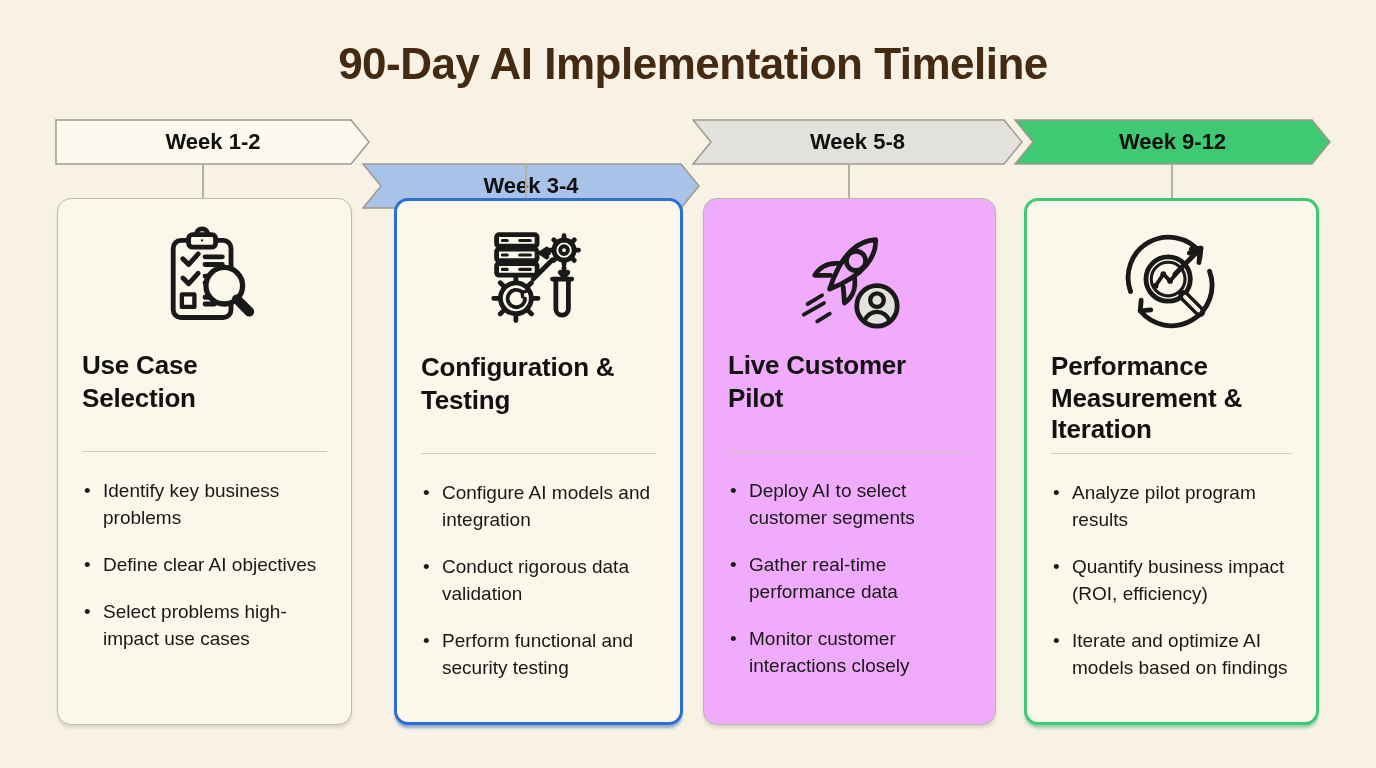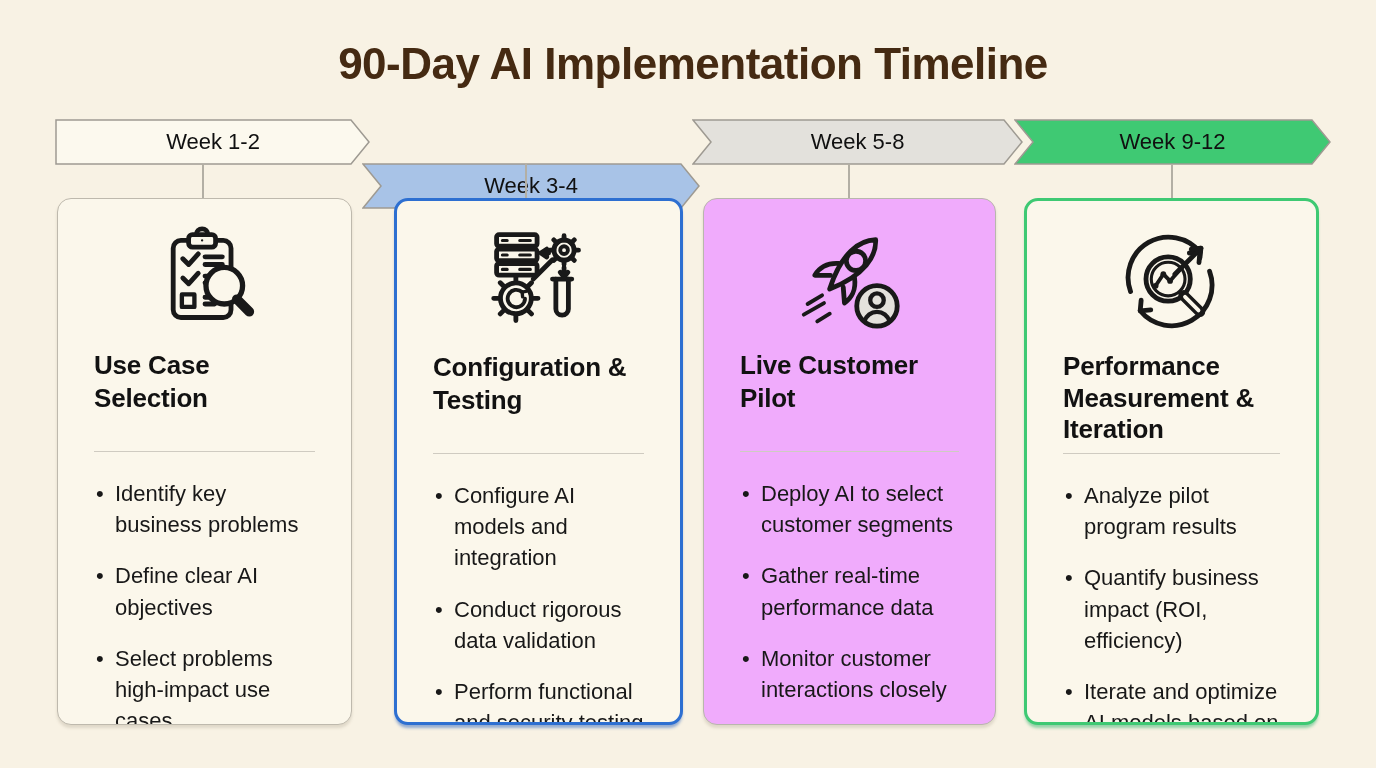--- a/index.html
+++ b/index.html
@@ -12,36 +12,36 @@
   .page-title{
     position:absolute;top:34px;left:0;width:100%;margin:5px;
     text-align:center;font-size:44px;font-weight:700;letter-spacing:-0.5px;
     color:#452a12;
   }
   
   .arrow{position:absolute;top:119px;height:46px;}
   .arrow svg{position:absolute;left:0;top:0;width:100%;height:100%;}
   .arrow .week-label{
     position:absolute;inset:0;display:flex;align-items:center;justify-content:center;
-    font-size:22px;font-weight:400;color:#101010;
+    font-size:22px;font-weight:700;color:#101010;
   }
   .arrow.a1{left:55px;width:316px;}
   .arrow.a2{left:362px;width:338px;margin-top:44px;}
   .arrow.a3{left:692px;width:331px;}
   .arrow.a4{left:1014px;width:317px;}
   
   .connector{position:absolute;top:164px;width:2px;height:36px;background:#b3afa4;}
   .connector.n1{left:202px;}
   .connector.n2{left:525px;}
   .connector.n3{left:848px;}
   .connector.n4{left:1171px;}
   
   .card{
     position:absolute;top:198px;height:527px;width:293px;
-    border-radius:14px;box-sizing:border-box;padding:0 36px;overflow:hidden;
+    border-radius:14px;box-sizing:border-box;padding:0 24px;overflow:hidden;
     background:#fbf7eb;border:1.5px solid #beb9ad;
     box-shadow:0 3px 3px rgba(110,100,80,0.18);
   }
   .card.card1{left:57px;width:295px;}
   .card.card2{left:394px;width:289px;border:3px solid #2d6fd1;
     box-shadow:0 4px 3px -1px rgba(45,100,190,0.5);}
   .card.card3{left:703px;background:#f0abfc;border:1.5px solid #b9b6ad;}
   .card.card4{left:1024px;width:295px;border:3px solid #3ec973;
     box-shadow:0 4px 3px -1px rgba(50,180,110,0.5);}
   .icon-wrap{
@@ -50,21 +50,21 @@
   .icon-wrap svg{width:116px;height:106px;}
   .card-title{
     margin:12px 0 0 0;height:102px;max-width:232px;
     font-size:26px;line-height:1.26;font-weight:700;color:#121212;letter-spacing:-0.2px;
   }
   .card4 .card-title{line-height:1.22;height:102px;}
   .divider{height:1px;background:#cfcbc1;margin:0;}
   .bullets{list-style:none;margin:26px 0 0 0;padding:0;}
   .bullets li{
     position:relative;padding-left:21px;margin-bottom:20px;
-    font-size:22px;line-height:1.42;color:#181818;max-width:226px;
+    font-size:19px;line-height:1.42;color:#181818;max-width:226px;
   }
   .bullets li::before{
     content:"\2022";position:absolute;left:2px;top:0;color:#181818;
   }
   .ico{stroke:#191919;fill:none;stroke-width:5;stroke-linecap:round;stroke-linejoin:round;}
 </style>
 </head>
 <body>
 
 <h1 class="page-title">90-Day AI Implementation Timeline</h1>

